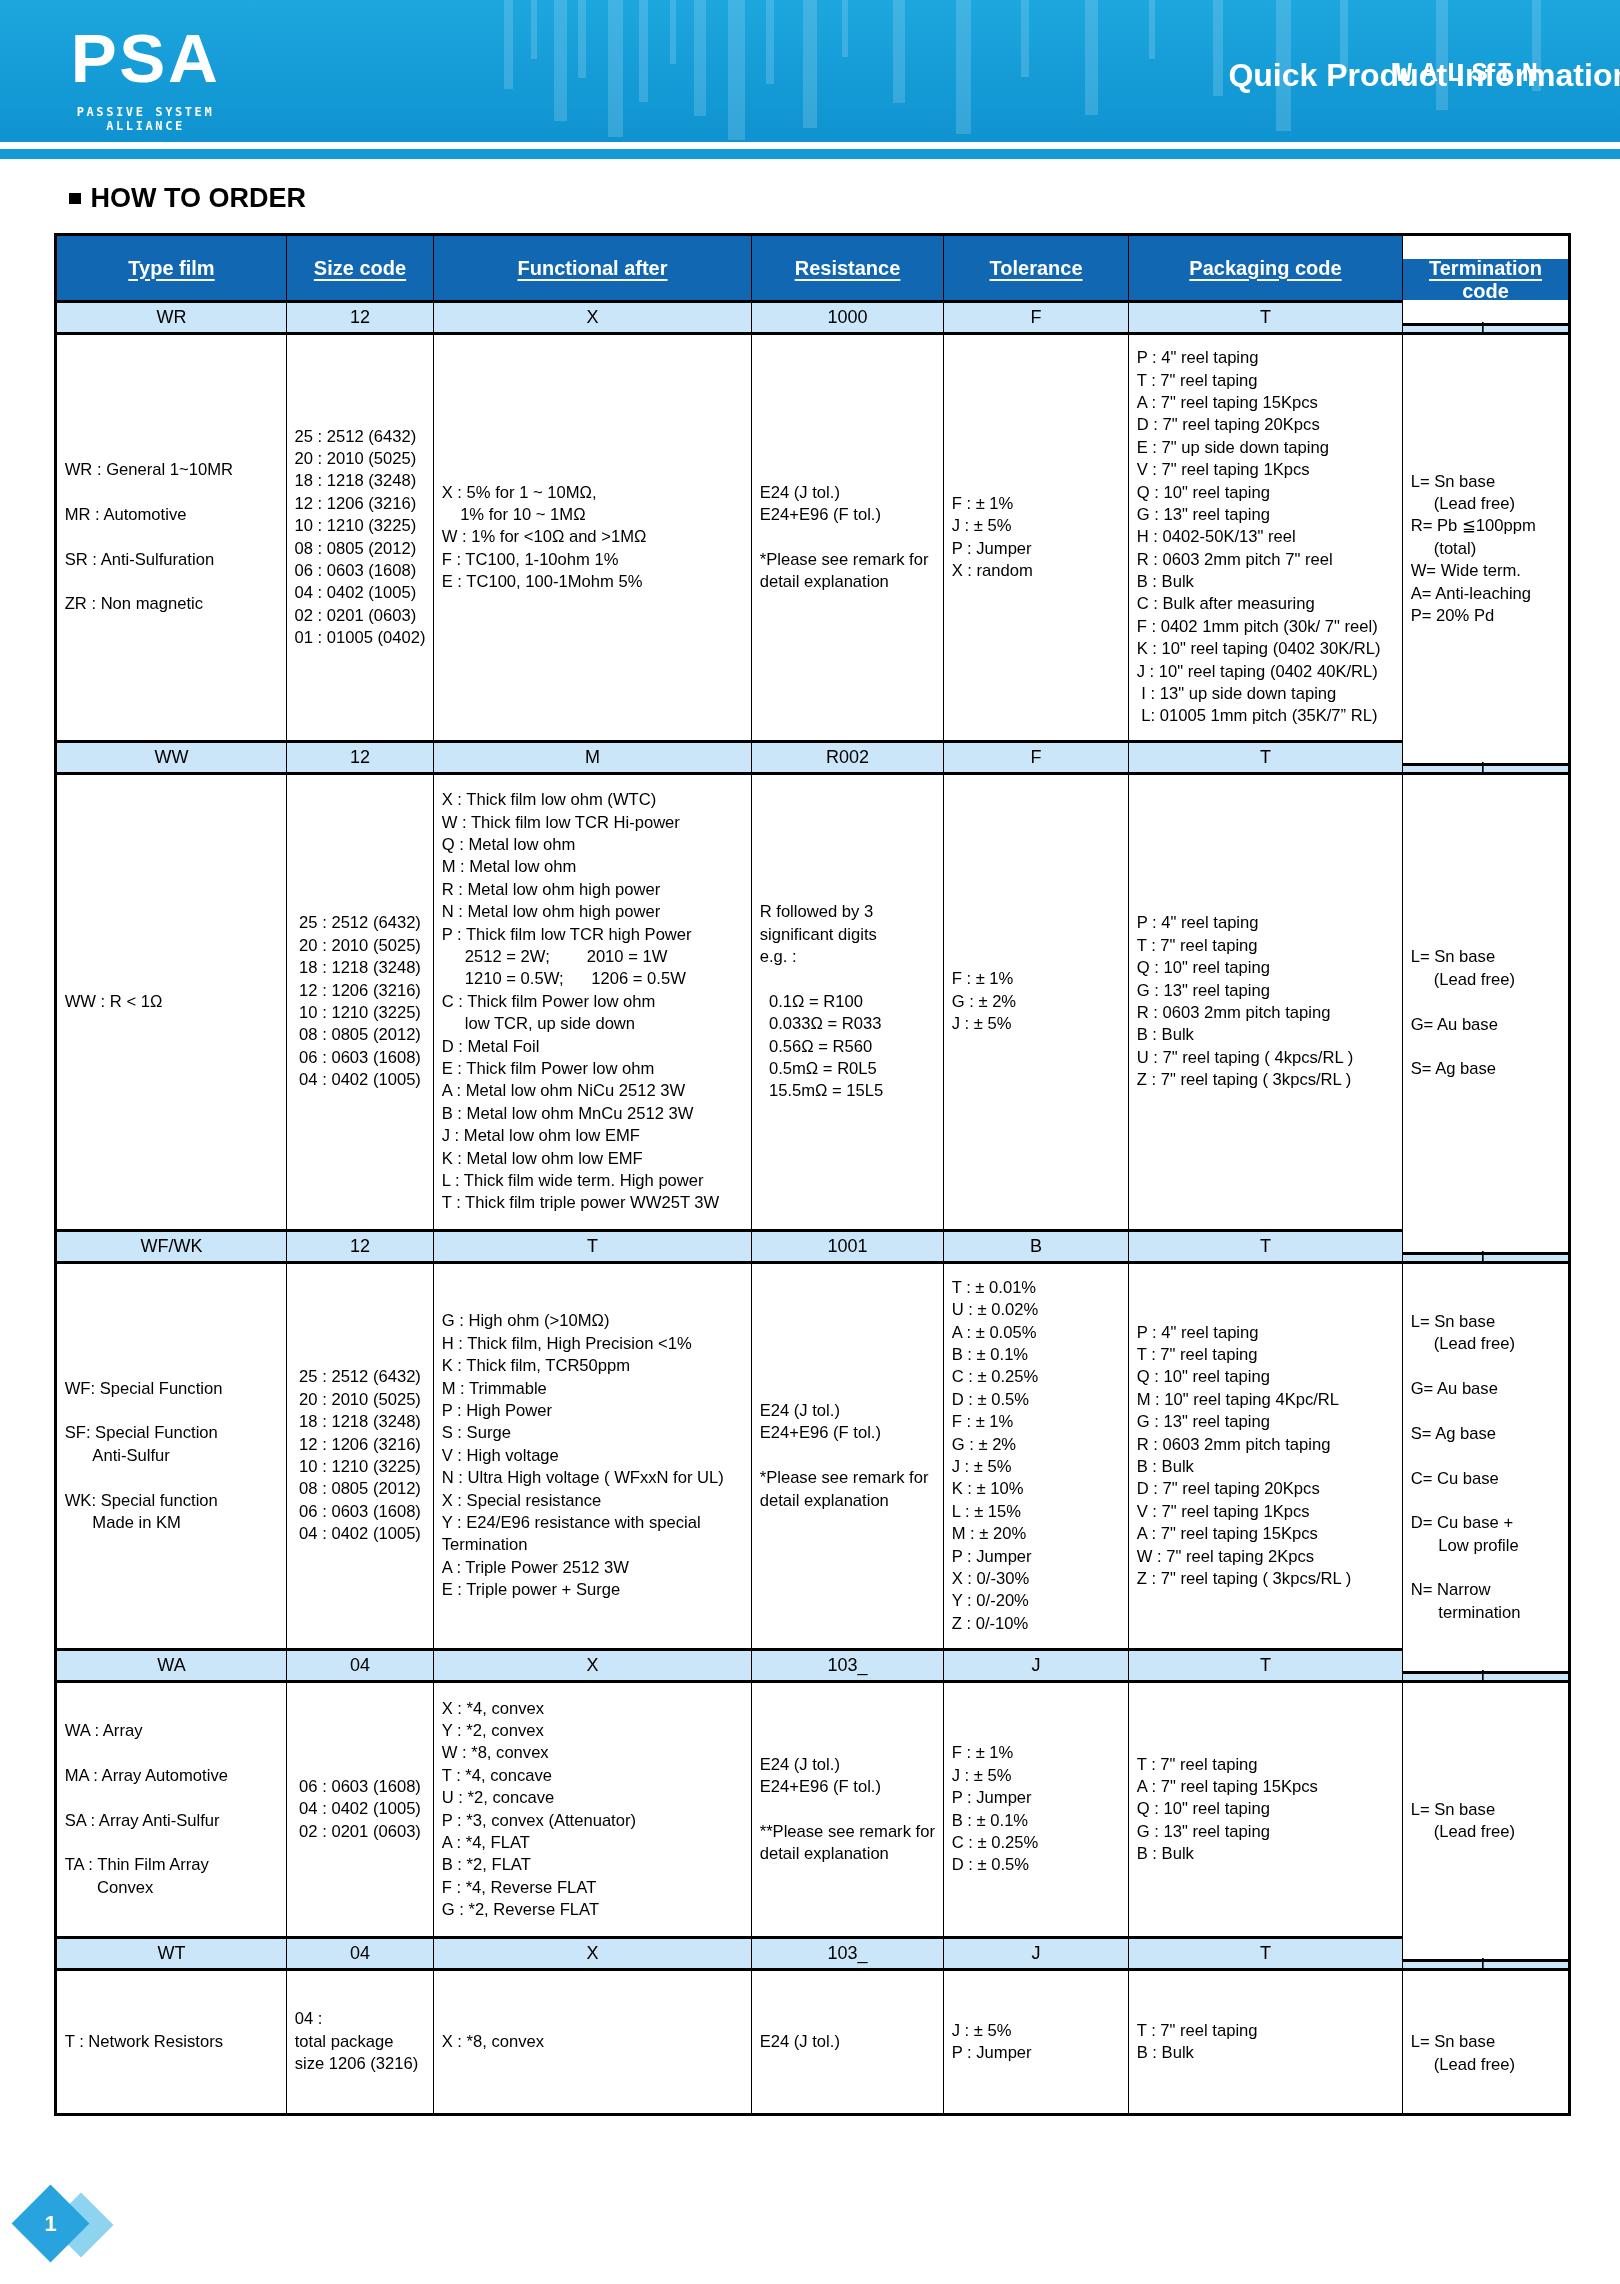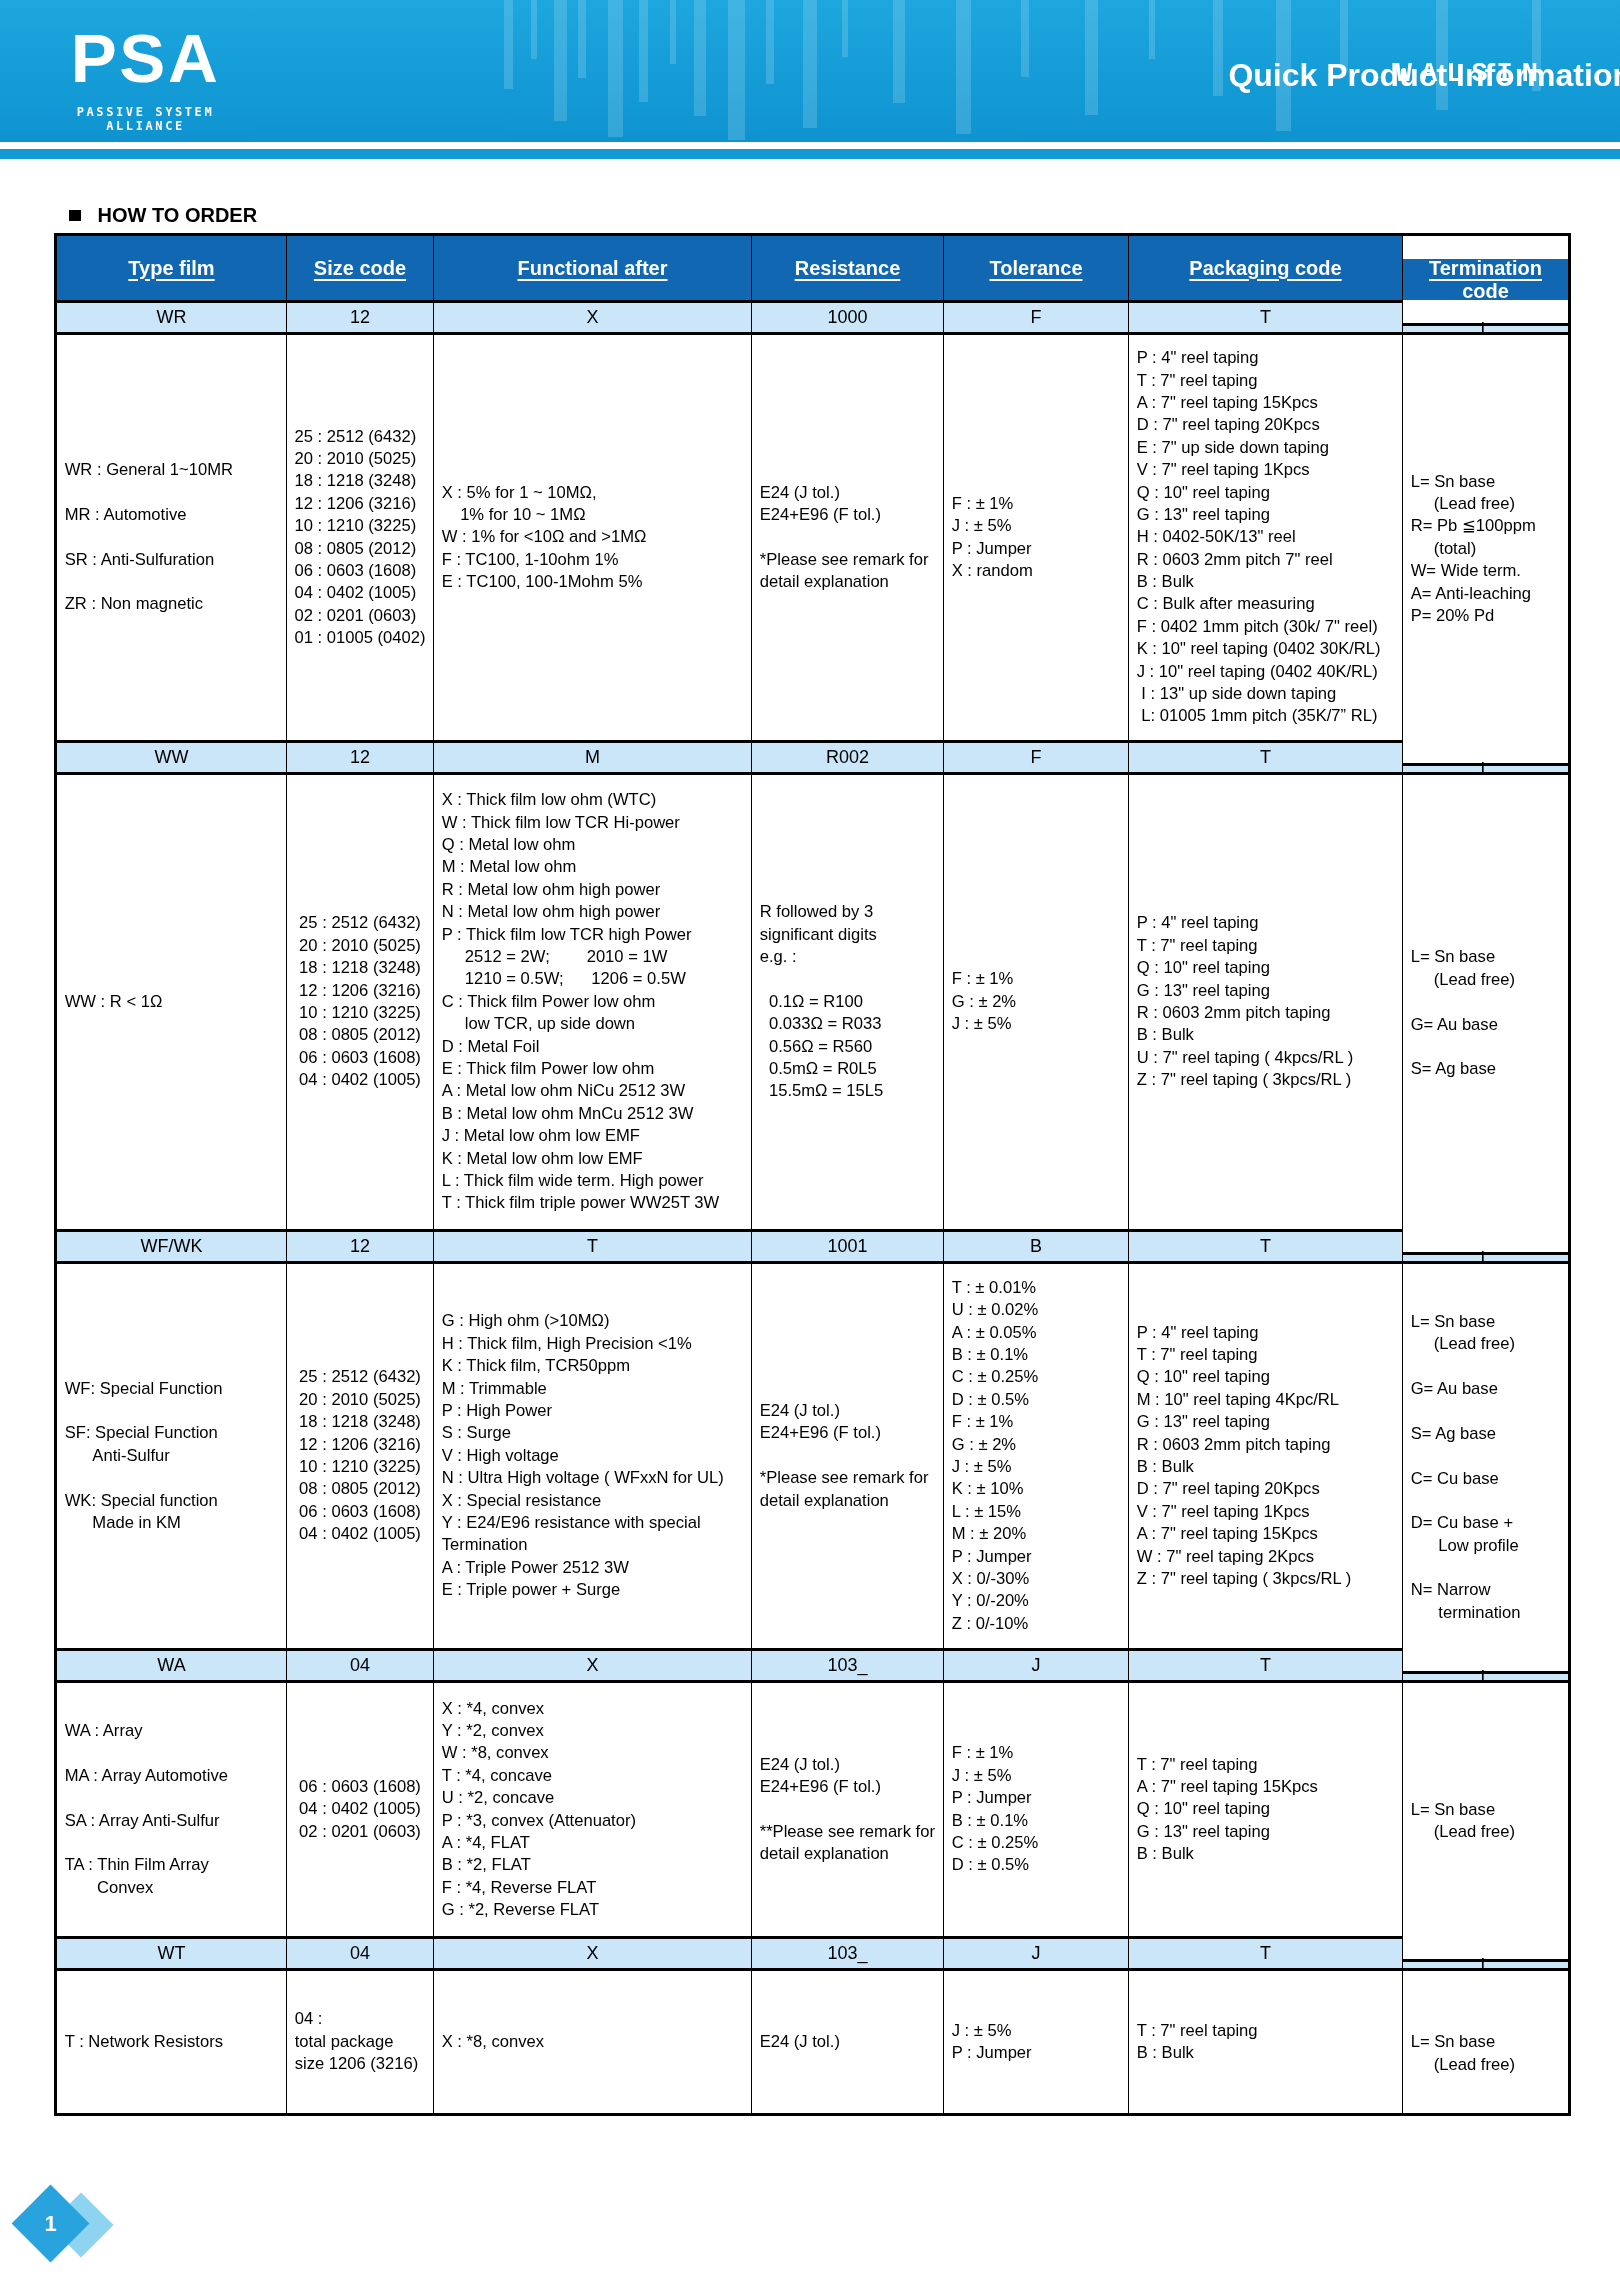--- a/index.html
+++ b/index.html
@@ -23,22 +23,22 @@
   .logo .tagline { margin-top:12px; font-size:12px; letter-spacing:2.6px; font-weight:700;
                    font-family:"DejaVu Sans Mono", monospace; }
 
   .qpi { position:absolute; left:0; top:57px; width:1620px; text-align:right;
          color:#fff; font-size:32px; font-weight:700;margin-left:12px; }
   .wordmark { position:absolute; right:73px; top:59px; color:#fff; font-size:27px;
               font-weight:700; letter-spacing:9px;
               font-family:"Liberation Mono", monospace; }
 
   
-  .section { position:absolute; left:69px; top:204px; font-size:20px; font-weight:700;
-             display:flex; align-items:center; gap:17px; }
+  .section { position:absolute; left:69px; top:183px; font-size:27px; font-weight:700;
+             display:flex; align-items:center; gap:10px; }
   .section .sq { width:11.5px; height:11.5px; background:#000; display:inline-block; }
 
   
   .tbl {
     position:absolute; left:54px; top:233px;
     display:grid;
     grid-template-columns:230px 147px 318px 192px 185px 274px 165px;
     grid-template-rows:64px 35px 405px 35px 454px 35px 384px 35px 253px 35px 142px;
     border:3.8px solid #000; background:#fff;
   }

